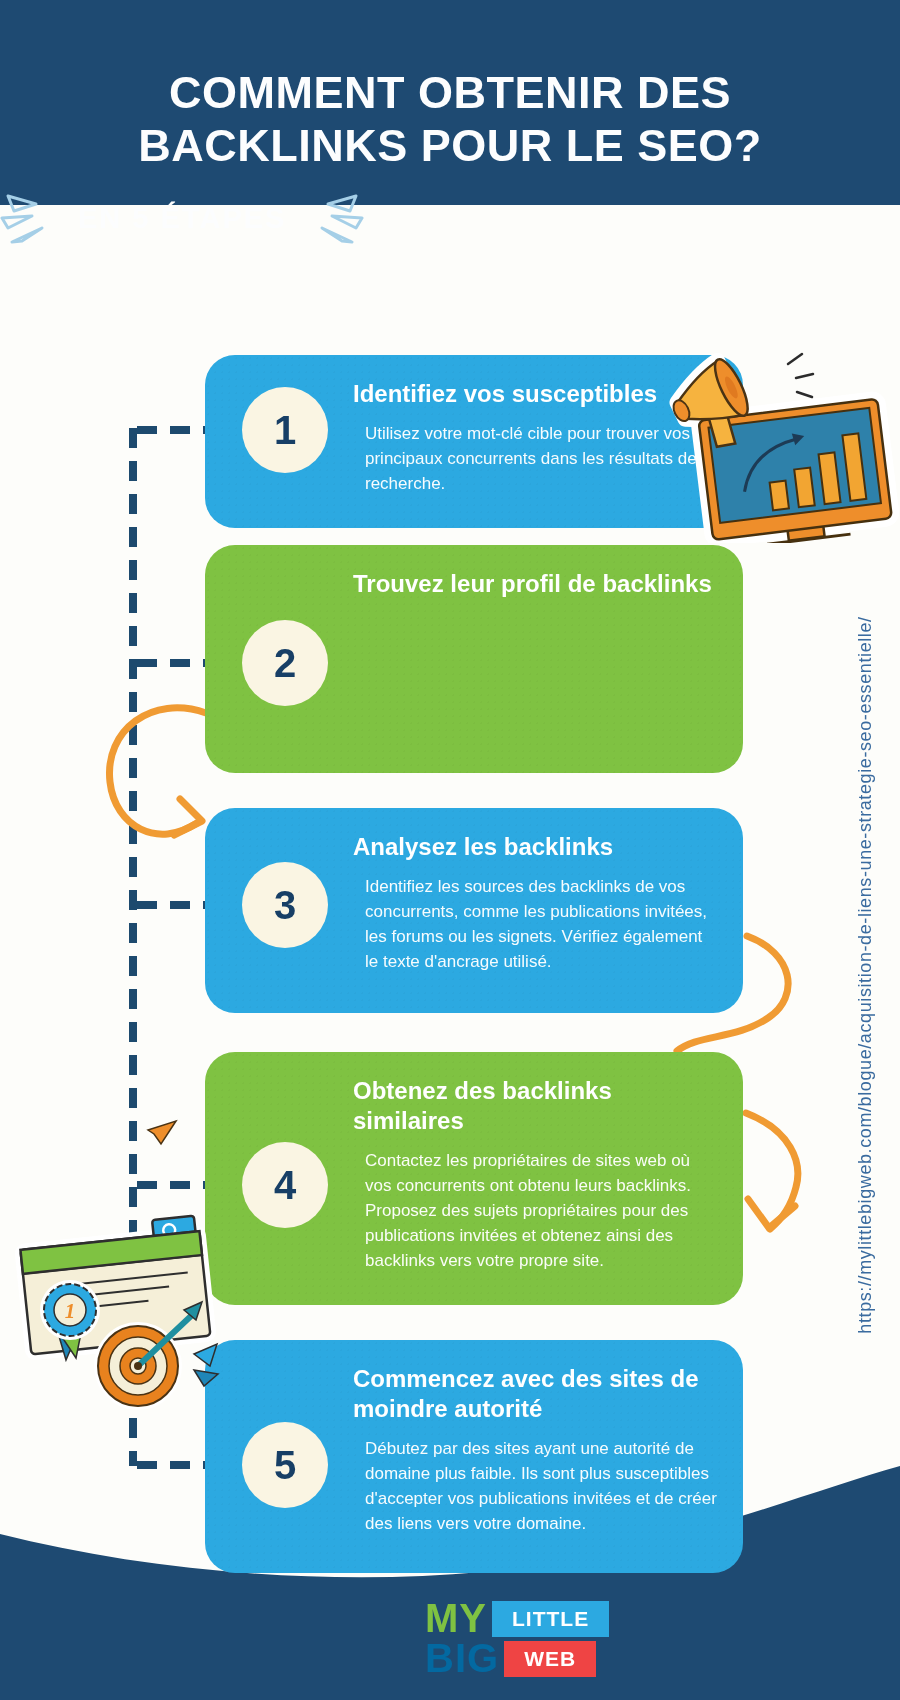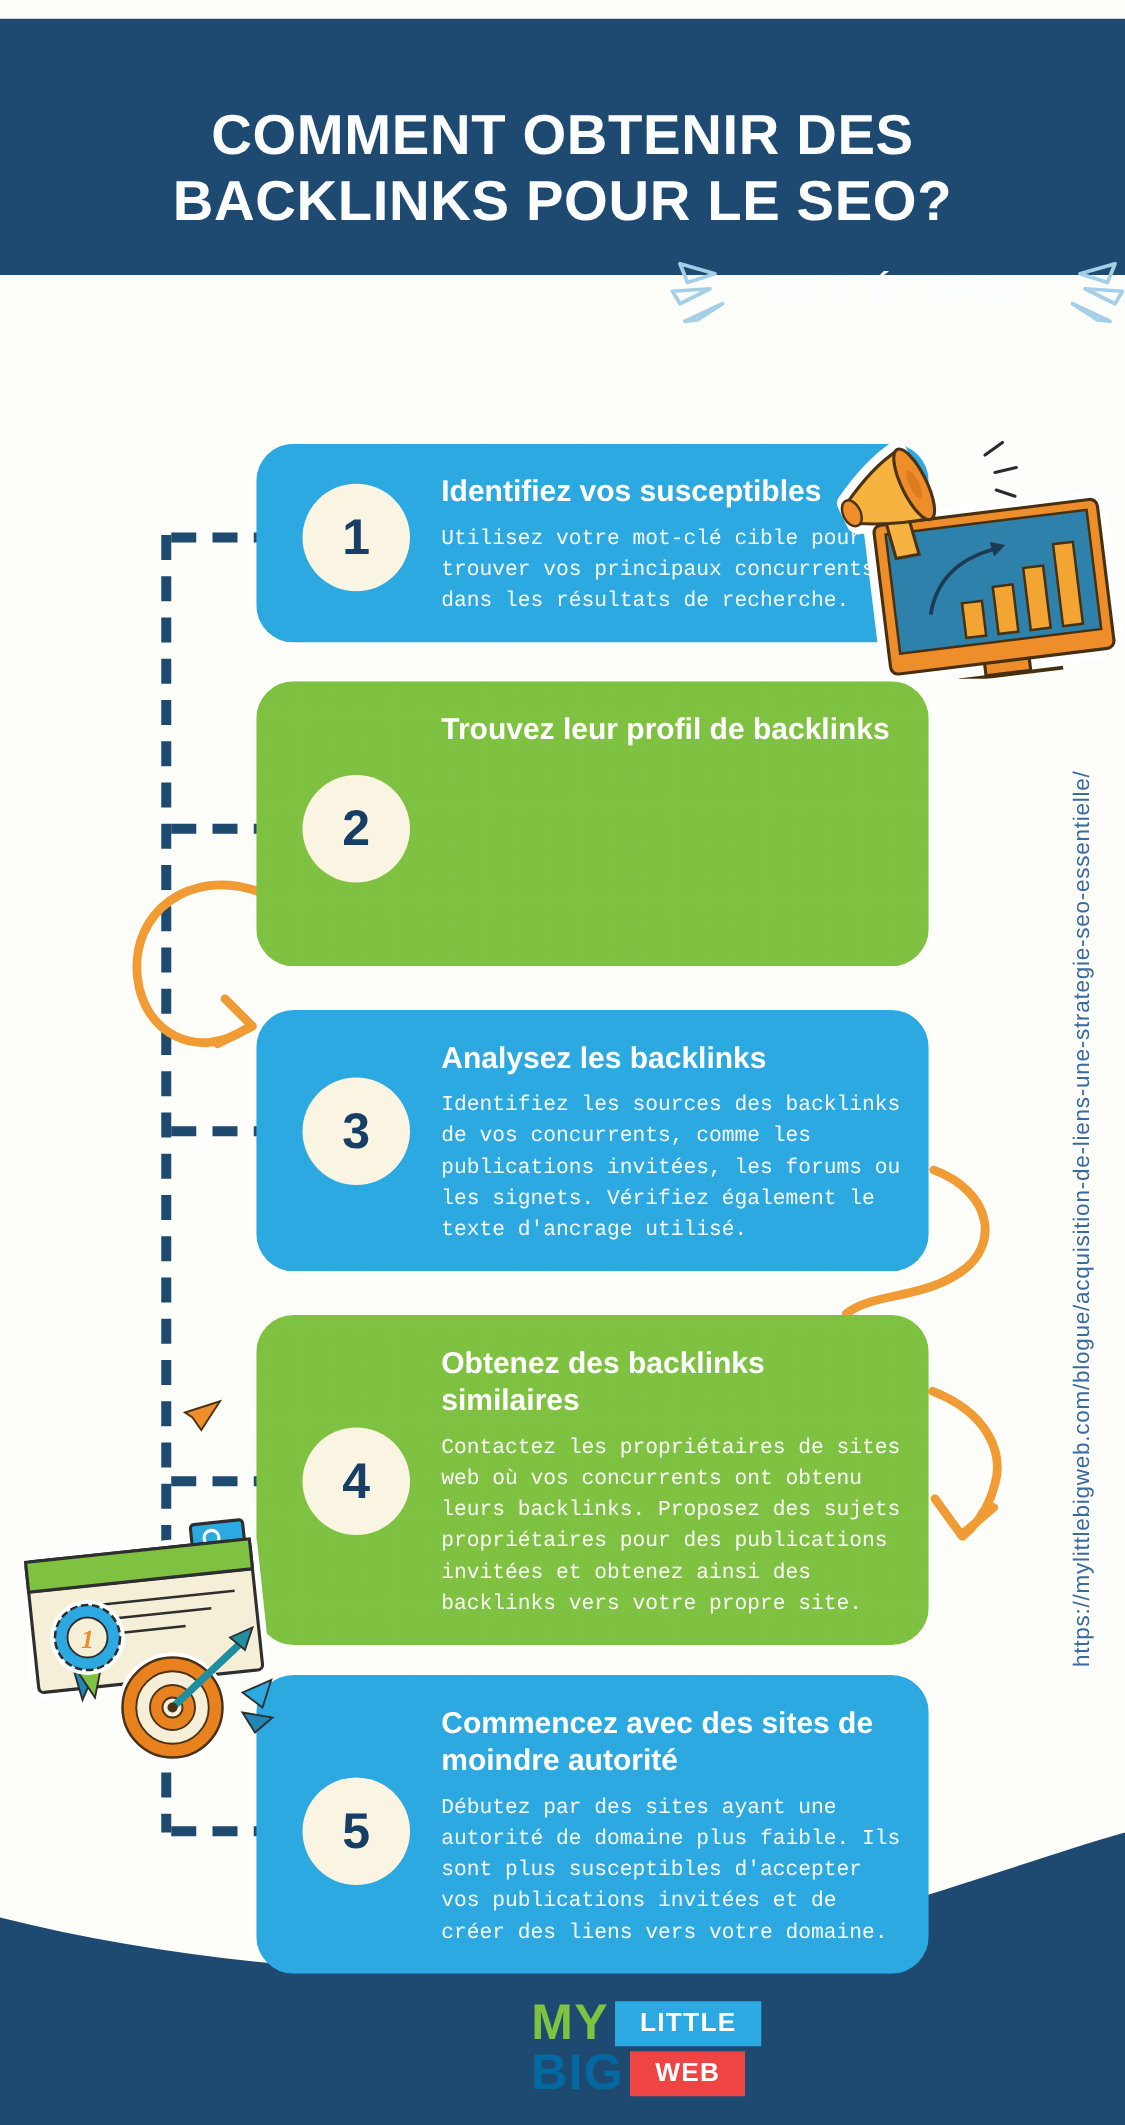--- a/index.html
+++ b/index.html
@@ -1,46 +1,46 @@
 <!DOCTYPE html>
 <html><head>
 <meta charset="utf-8">
 <style>
   html,body{margin:0;padding:0;background:#ffffff;}
   .page{
     position:relative;width:900px;height:1700px;overflow:hidden;
     background:#FDFDFA;font-family:"Liberation Sans",sans-serif;
   }
   
-  .header{position:absolute;top:15px;left:0;width:900px;height:205px;background:#1E4A72;}
+  .header{position:absolute;top:0;left:0;width:900px;height:205px;background:#1E4A72;}
   .main-title{
     position:absolute;top:66px;left:55px;right:55px;margin:0;
     color:#FCFDFE;font-size:45px;line-height:53px;font-weight:bold;
     text-align:center;letter-spacing:.5px;
   }
   .subtitle-row{
     position:absolute;top:190px;left:0;width:900px;height:56px;
-    display:flex;justify-content:flex-end;align-items:center;gap:26px;
+    display:flex;justify-content:flex-start;align-items:center;gap:26px;
   }
   .subtitle{color:#FCFDFE;font-size:29px;font-weight:bold;letter-spacing:2px;margin:0;}
   .burst{width:52px;height:52px;}
   .burst.flip{transform:scaleX(-1);}
   
   .connector-layer{position:absolute;top:0;left:0;z-index:2;}
   
   .card{
     position:absolute;left:205px;width:538px;border-radius:30px;z-index:3;
     box-sizing:border-box;padding:24px 14px 20px 148px;
     background-image:radial-gradient(rgba(0,0,0,0.025) 1px,transparent 1px);
     background-size:7px 7px;
   }
   .card.blue{background-color:#2CA9E1;}
   .card.green{background-color:#7FC242;}
   .card h2{margin:0 0 10px 0;color:#ffffff;font-size:24px;line-height:30px;font-weight:bold;}
-  .card p{margin:0;color:rgba(255,255,255,0.96);font-size:17px;line-height:25px;font-family:Liberation Mono, monospace;}
+  .card p{margin:12px;color:rgba(255,255,255,0.96);font-size:17px;line-height:25px;}
   .num-circle{
     position:absolute;left:37px;width:86px;height:86px;border-radius:50%;
     background:#FAF5E3;display:flex;align-items:center;justify-content:center;
     color:#173F66;font-size:40px;font-weight:bold;
   }
   .card1{top:355px;min-height:155px;}
   .card2{top:545px;min-height:228px;}
   .card3{top:808px;min-height:205px;}
   .card4{top:1052px;min-height:253px;}
   .card5{top:1340px;min-height:233px;}

